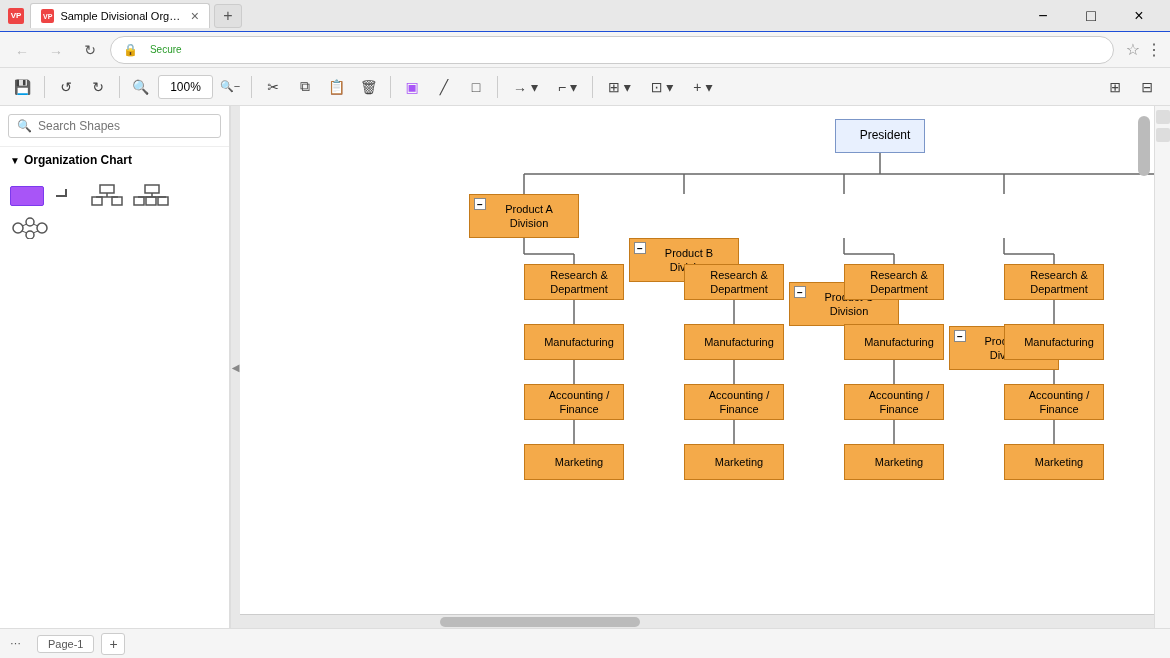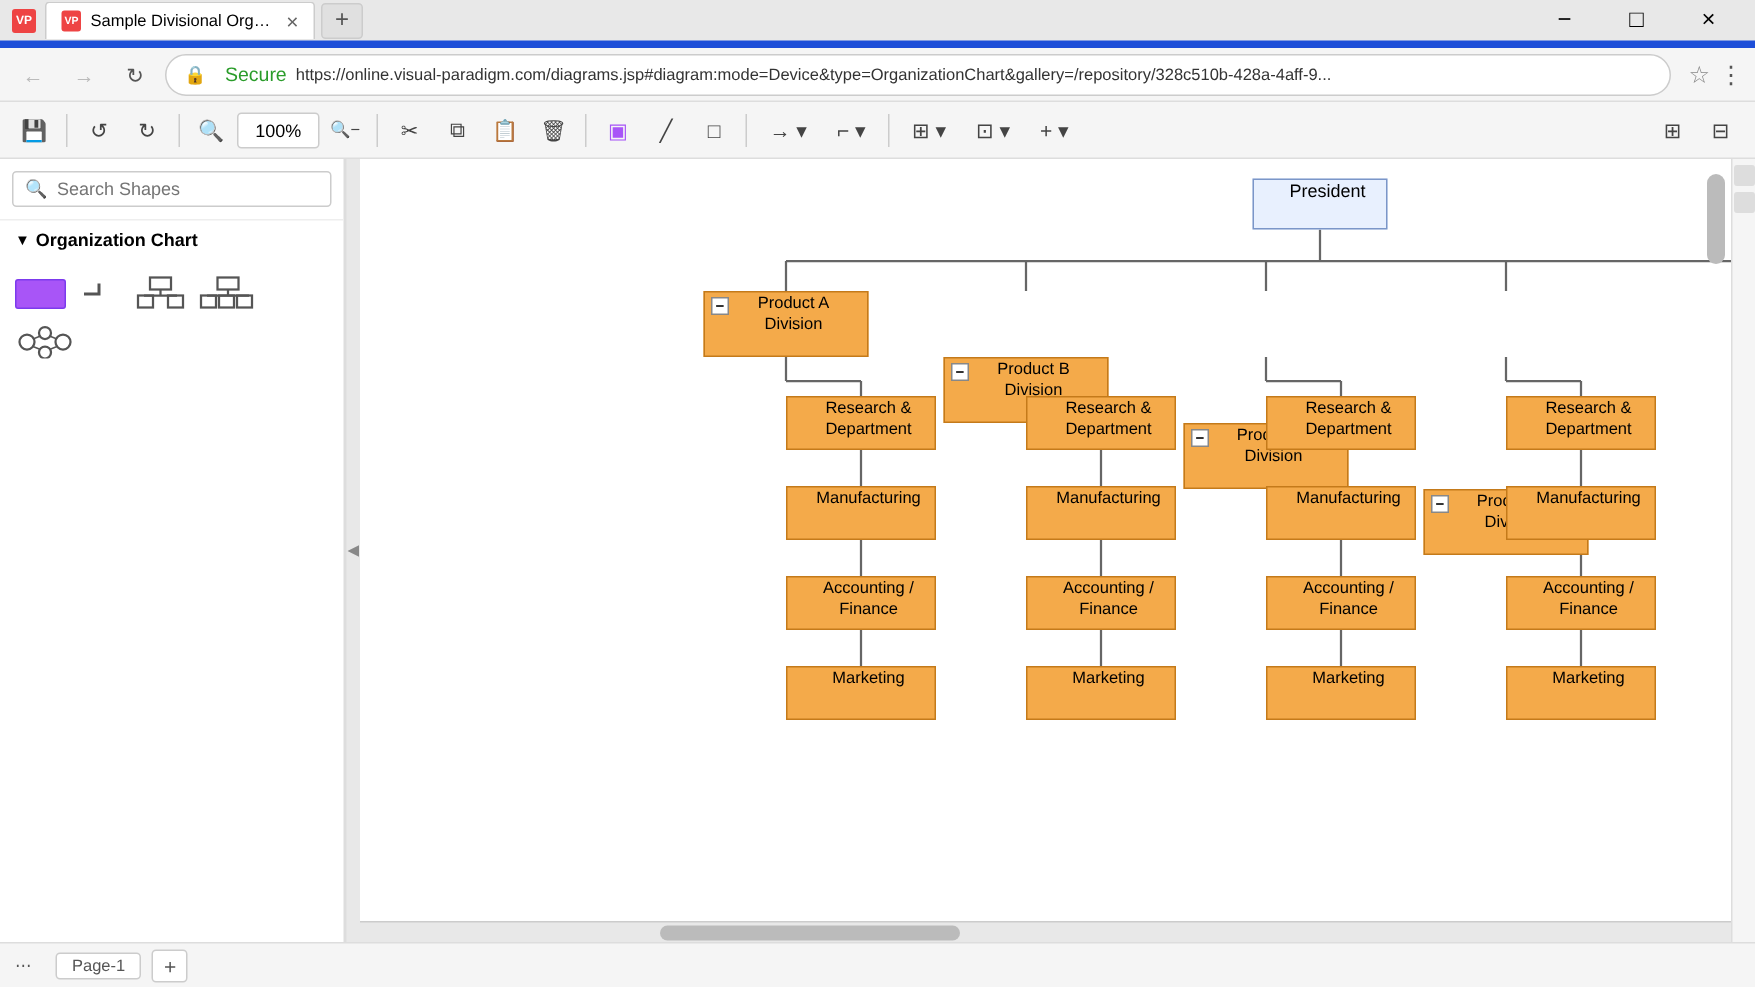--- a/index.html
+++ b/index.html
@@ -4,21 +4,21 @@
   <style>
     * { box-sizing: border-box; margin: 0; padding: 0; }
     body { font-family: Arial, sans-serif; font-size: 12px; background: #f0f0f0; overflow: hidden; width: 1170px; height: 658px; }
 
     
     .title-bar {
       height: 32px;
       background: #e8e8e8;
       display: flex;
       align-items: center;
-      border-bottom: 5px solid #1d4ed8;
+      border-bottom: 1px solid #1d4ed8;
       padding: 0 8px;
     }
     .title-bar-icon { width: 16px; height: 16px; background: #e44; border-radius: 2px; margin-right: 6px; display: flex; align-items: center; justify-content: center; color: white; font-size: 9px; font-weight: bold; }
     .tab {
       display: flex; align-items: center;
       background: white; border: 1px solid #ccc; border-bottom: none;
       padding: 4px 10px; font-size: 12px; border-radius: 3px 3px 0 0;
       max-width: 180px; gap: 6px;
     }
     .tab-close { cursor: pointer; color: #666; font-size: 14px; }
@@ -131,21 +131,21 @@
     .page-tab { display: flex; align-items: center; gap: 7px; }
     .page-label { padding: 2px 10px; background: white; border: 1px solid #ccc; border-radius: 3px; font-size: 11px; }
     .add-page { width: 24px; height: 22px; background: white; border: 1px solid #ccc; border-radius: 3px; display: flex; align-items: center; justify-content: center; cursor: pointer; font-size: 14px; }
 
     
     .h-scroll { height: 14px; background: #e8e8e8; border-top: 1px solid #ccc; display: flex; align-items: center; }
     .h-scroll-thumb { width: 200px; height: 10px; background: #bbb; border-radius: 5px; margin: 0 200px; }
     .node {
       position: absolute;
       display: flex;
-      align-items: flex-start;
+      align-items: center;
       justify-content: center;
       text-align: center;
       font-size: 11px;
       font-weight: normal;
       border: 1px solid #888;
       line-height: 1.3;
       cursor: pointer;
       padding-left: 10px;
     }
     .node-president {
@@ -211,22 +211,21 @@
     <div class="win-btn close">×</div>
   </div>
 </div>
 
 <div class="address-bar">
   <div class="nav-btn disabled">←</div>
   <div class="nav-btn disabled">→</div>
   <div class="nav-btn">↻</div>
   <div class="address-input" style="display:flex;align-items:center;flex:1;padding:0 12px;gap:6px;">
     <span class="address-lock">🔒</span>
-    <span style="color:#2a9c2a;font-size:13px;">Secure</span>
-    <span style="font-size:11px;color:#333;overflow:hidden;white-space:nowrap;text-overflow:ellipsis;">https://online.visual-paradigm.com/diagrams.jsp#diagram:mode=Device&amp;type=OrganizationChart&amp;gallery=/repository/328c510b-428a-4aff-9...</span>
+    <span style="color:#2a9c2a;font-size:10px;">Secure</span>
   </div>
   <span class="star-btn">☆</span>
   <span class="menu-btn">⋮</span>
 </div>
 
 <div class="toolbar">
   <div class="tool-btn">💾</div>
   <div class="tool-separator"></div>
   <div class="tool-btn">↺</div>
   <div class="tool-btn">↻</div>

